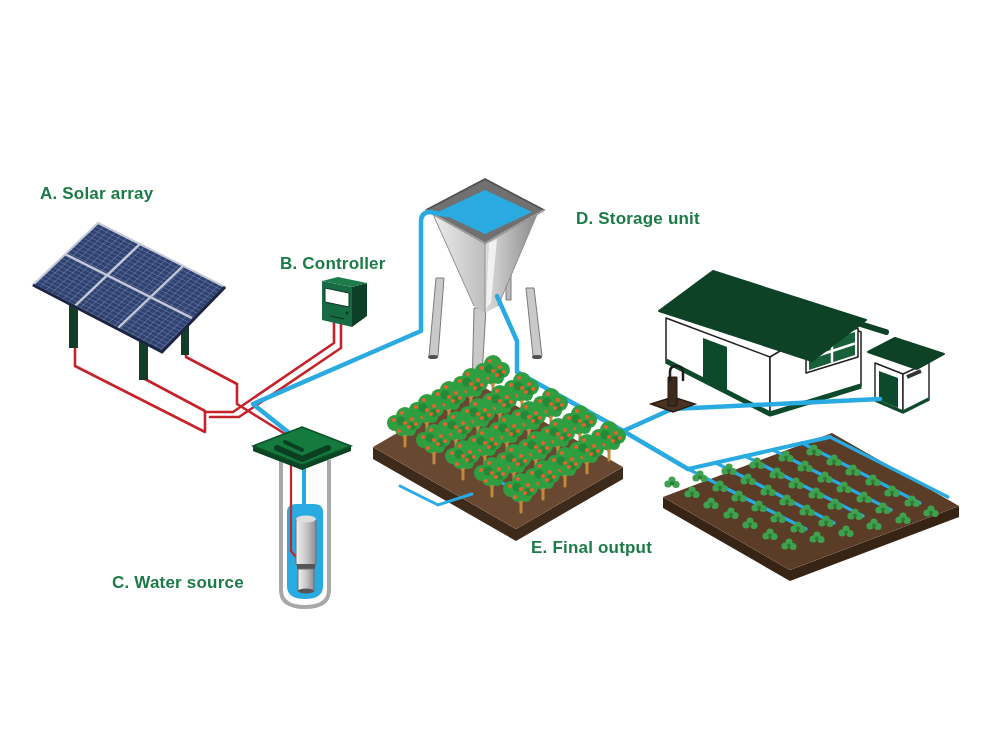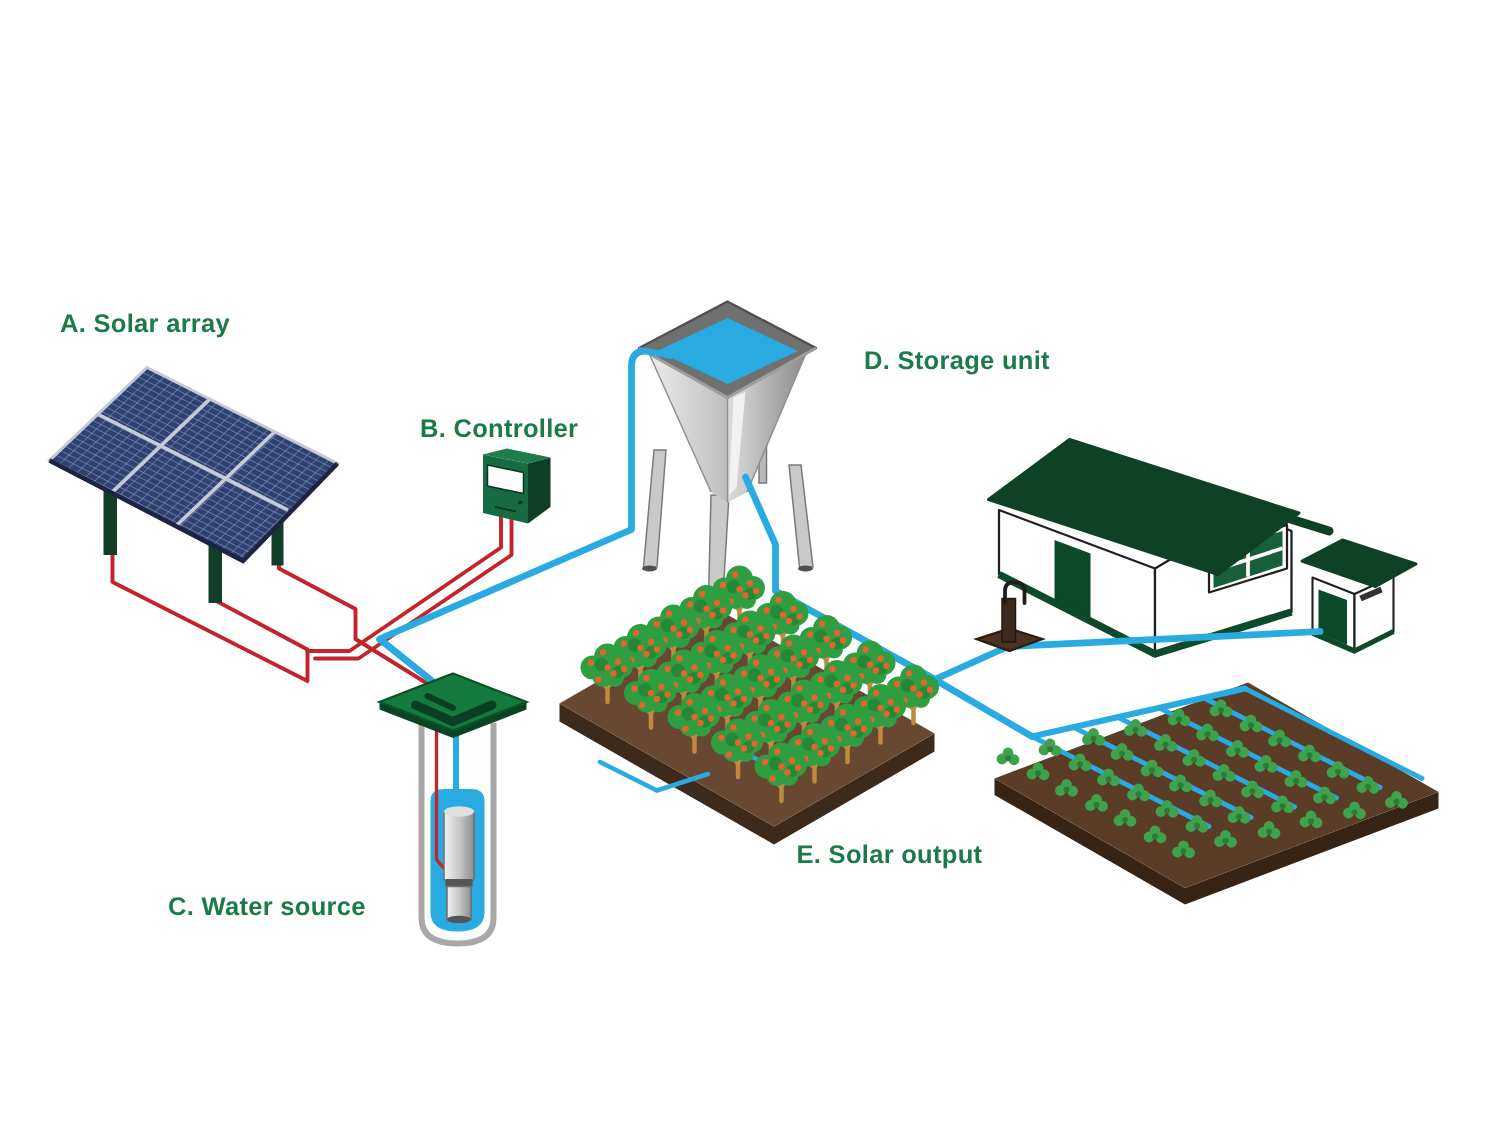--- a/index.html
+++ b/index.html
@@ -1,17 +1,17 @@
 <!DOCTYPE html>
 <html><head>
 <meta charset="utf-8">
 <style>
   html,body{margin:0;padding:0;background:#ffffff;}
   .stage{position:relative;width:1000px;height:652px;background:#ffffff;overflow:hidden;
-         font-family:"Liberation Sans",sans-serif;margin-top:22px;}
+         font-family:"Liberation Sans",sans-serif;}
   .stage svg{position:absolute;left:0;top:0;}
   .lbl{position:absolute;font-weight:bold;font-size:17px;letter-spacing:.2px;color:#1b7b46;white-space:nowrap;}
 </style>
 </head>
 <body>
 
 <div class="stage">
 <svg width="1000" height="750" viewBox="0 0 1000 750">
   <defs>
     <pattern id="cells" width="6.5" height="4.2" patternUnits="userSpaceOnUse" patternTransform="matrix(0.889,0.448,-0.724,0.690,98,223)">
@@ -267,14 +267,14 @@
     <polygon points="325,288 349,293 349,307 325,302" fill="#ffffff" stroke="#0a3320" stroke-width="1"></polygon>
     <circle cx="347" cy="313" r="1.4" fill="#0a3320"></circle>
     <path d="M330,316 L344,319" stroke="#0a3320" stroke-width="1.2"></path>
   </g>
 </svg>
 
 <div class="lbl" style="left:40px;top:184px">A. Solar array</div>
 <div class="lbl" style="left:280px;top:254px">B. Controller</div>
 <div class="lbl" style="left:112px;top:573px">C. Water source</div>
 <div class="lbl" style="left:576px;top:209px">D. Storage unit</div>
-<div class="lbl" style="left:531px;top:538px">E. Solar output</div>
+<div class="lbl" style="left:531px;top:538px">E. Final output</div>
 </div>
 
 </body></html>

